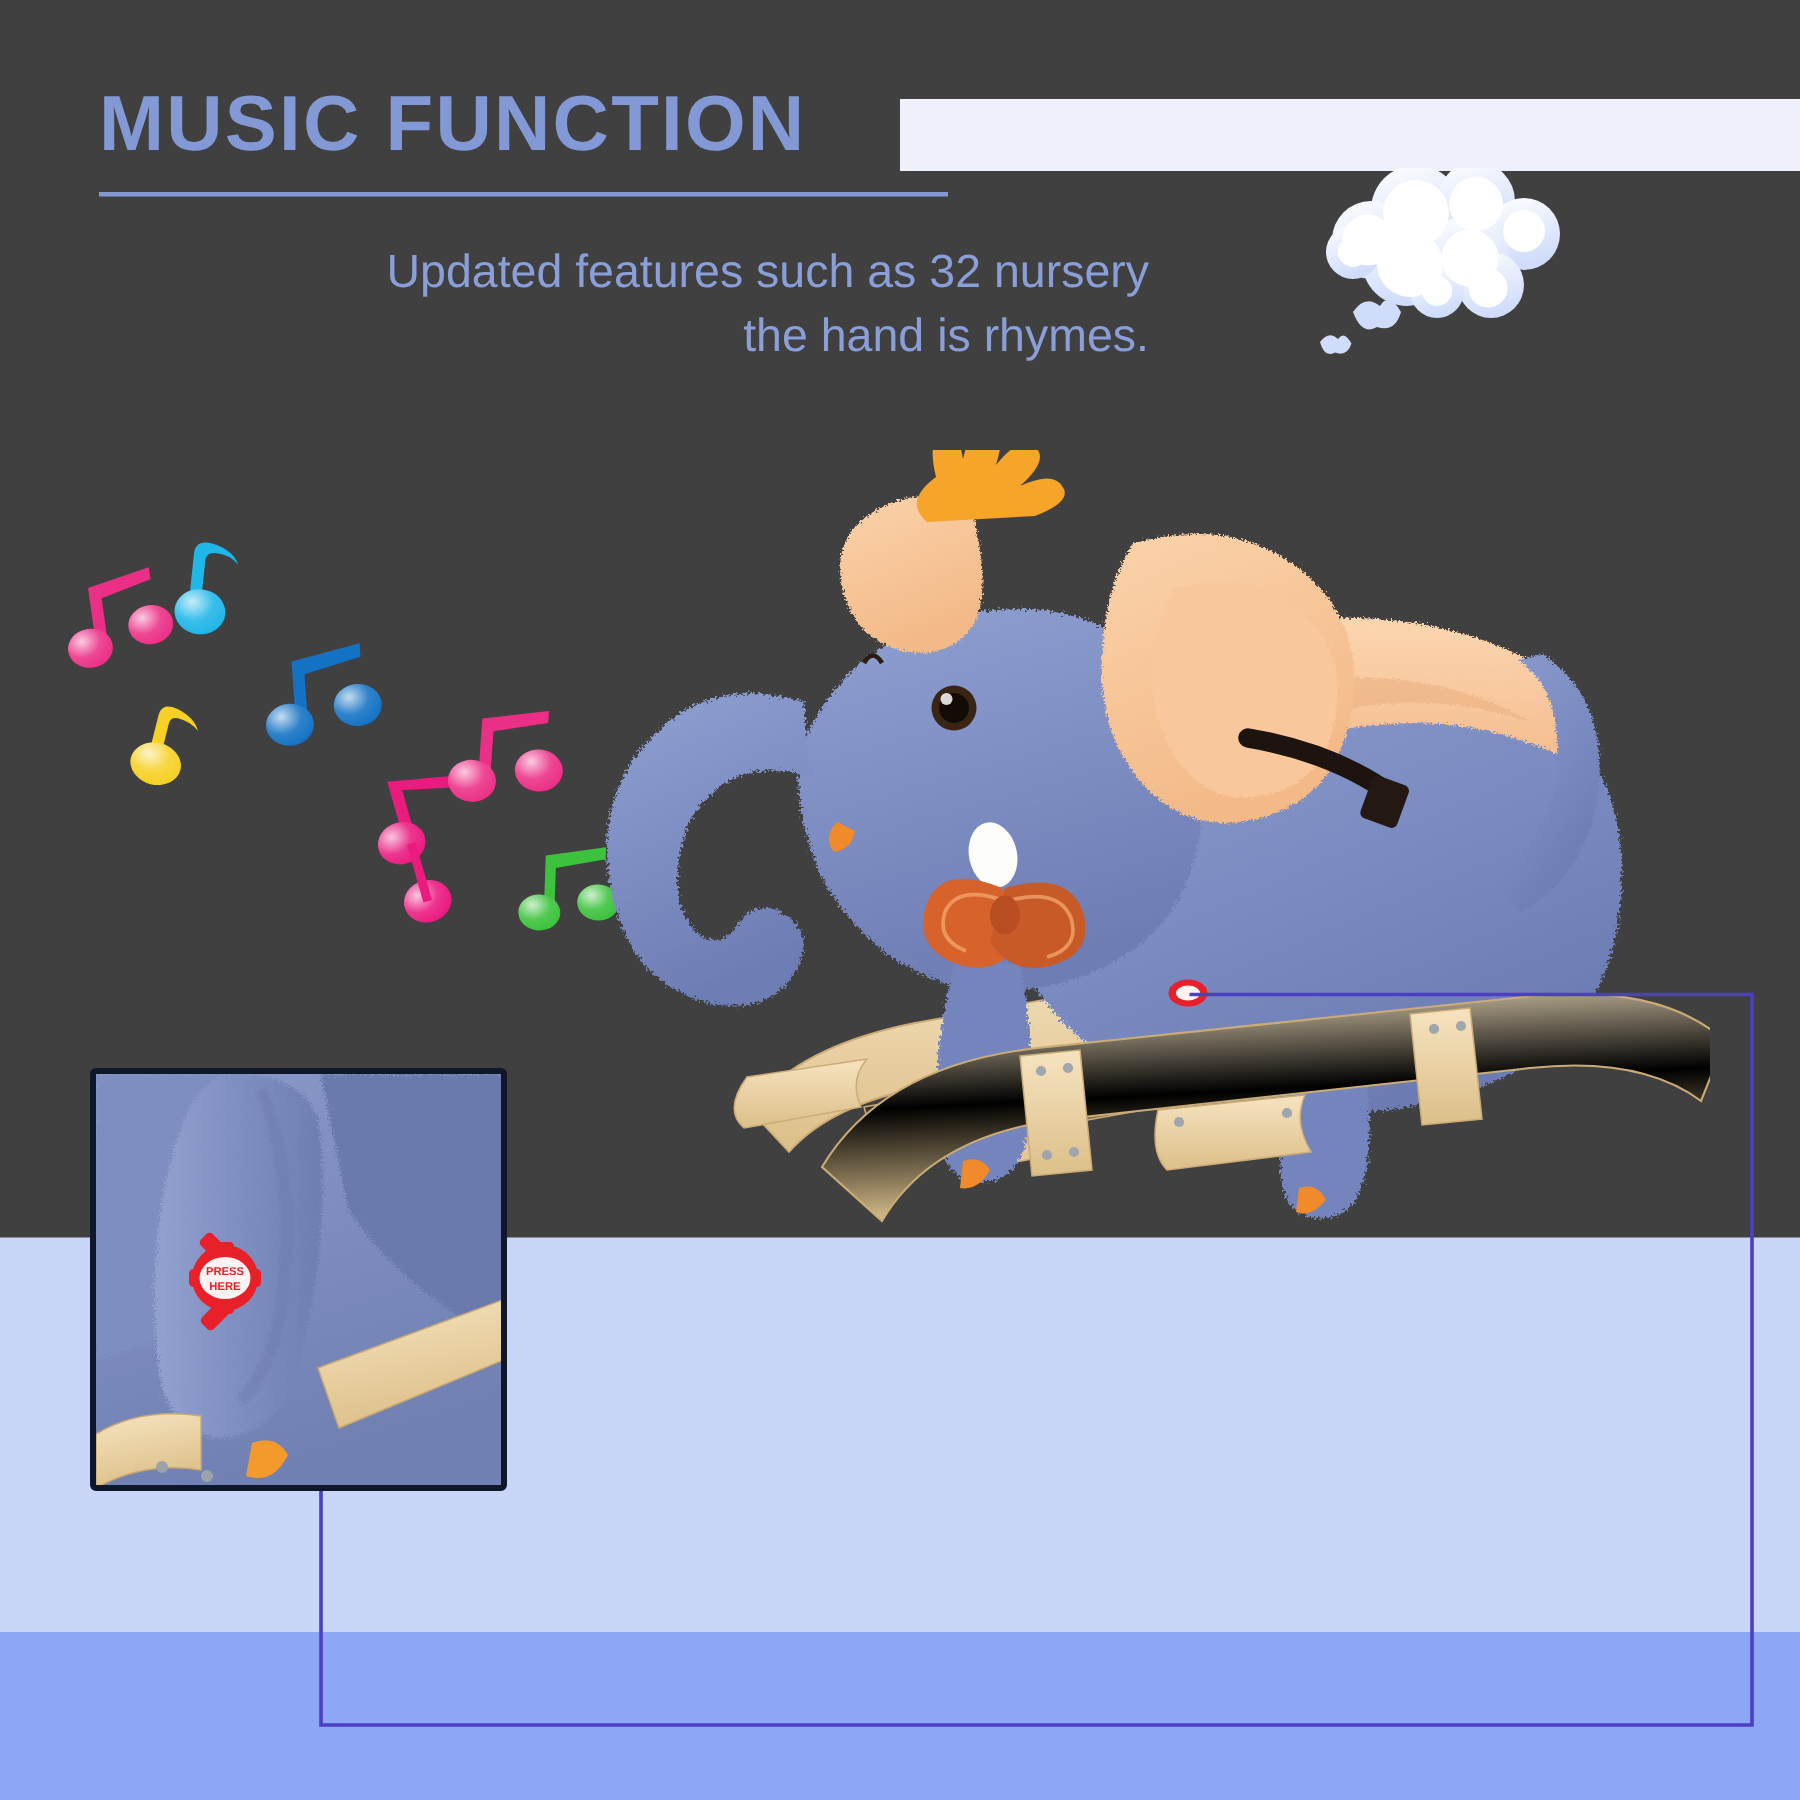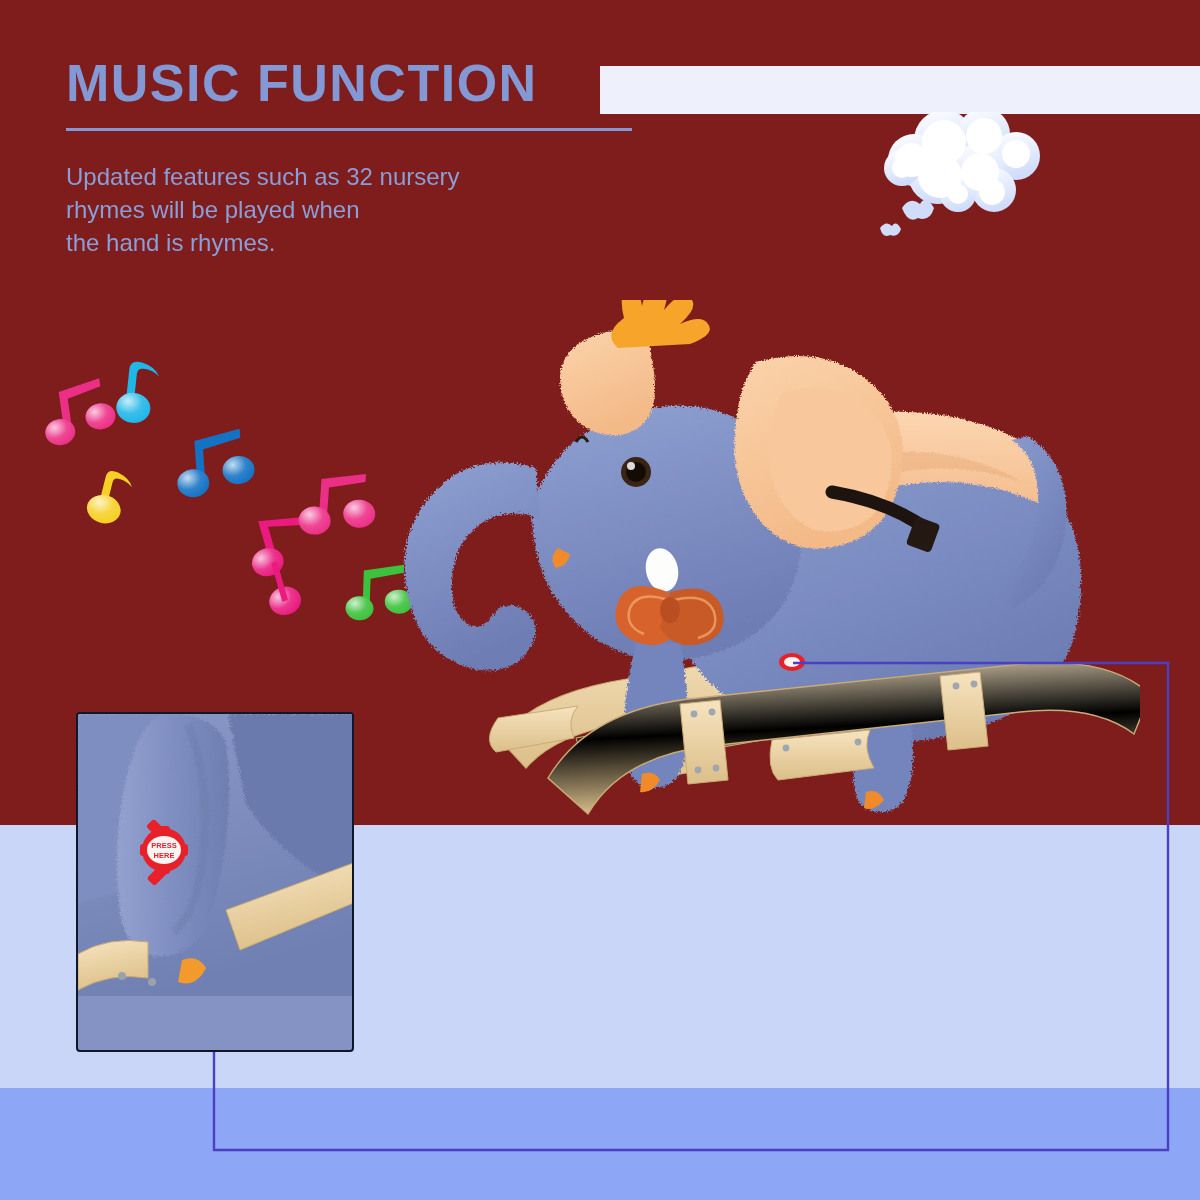--- a/index.html
+++ b/index.html
@@ -2,76 +2,75 @@
 <html><head>
 <meta charset="utf-8">
 <style>
   html,body{margin:0;padding:0;}
   body{
     width:1200px;height:1200px;
     font-family:"Liberation Sans", sans-serif;
     background:#ffffff;
     overflow:hidden;
   }
-  #stage{position:relative;width:1200px;height:1200px;overflow:hidden;background:#7f1d1d;}
+  #stage{position:relative;width:1200px;height:1200px;overflow:hidden;background:#404040;text-align:right;}
 
   
   .band-light{position:absolute;left:0;top:825px;width:1200px;height:263px;background:#c9d6f8;}
   .band-dark{position:absolute;left:0;top:1088px;width:1200px;height:112px;background:#8da6f6;}
   .title-wash{position:absolute;left:600px;top:66px;width:600px;height:48px;background:#eef1fb;}
 
   
   .headline{
     position:absolute;left:66px;top:56px;
     font-size:52px;font-weight:700;letter-spacing:1.5px;
     color:#8399d6;line-height:1.05;white-space:nowrap;
   }
   .rule{position:absolute;left:66px;top:128px;width:566px;height:3px;background:#8399d6;}
   .subtext{
     position:absolute;left:66px;top:160px;width:700px;
-    font-size:24px;line-height:1.38;color:#8a9ed8;font-weight:400;
+    font-size:31px;line-height:1.38;color:#8a9ed8;font-weight:400;
   }
   .subtext div{white-space:nowrap;}
 
   
   .cloud{position:absolute;left:866px;top:112px;width:240px;height:130px;}
   .cloud svg{display:block;}
 
   
   .notes{position:absolute;left:0;top:0;width:1200px;height:1200px;pointer-events:none;}
 
   
   .product{position:absolute;left:380px;top:300px;width:760px;height:580px;}
   .product svg{display:block;}
 
   
   .callout{position:absolute;left:0;top:0;width:1200px;height:1200px;}
 
   
   .inset{
-    position:absolute;left:76px;top:712px;width:278px;height:340px;
-    border:2px solid #0f172a;border-radius:4px;overflow:hidden;
+    position:absolute;left:60px;top:712px;width:278px;height:282px;
+    border:4px solid #0f172a;border-radius:4px;overflow:hidden;
     box-sizing:border-box;background:#8593c4;
   }
   .inset svg{display:block;}
 </style>
 </head>
 <body>
 
 <div id="stage">
 
   <div class="title-wash"></div>
   <div class="band-light"></div>
   <div class="band-dark"></div>
 
   <div class="headline">MUSIC FUNCTION</div>
   <div class="rule"></div>
   <div class="subtext">
     <div>Updated features such as 32 nursery</div>
-    <div>rhymes will be played when</div>
     <div>the hand is rhymes.</div>
   </div>
 
   <div class="cloud">
     <svg width="240" height="130" viewBox="0 0 240 130">
       <defs>
         <linearGradient id="cg" x1="0" y1="0" x2="0.3" y2="1">
           <stop offset="0%" stop-color="#ffffff"></stop>
           <stop offset="100%" stop-color="#cfdcfa"></stop>
         </linearGradient>

